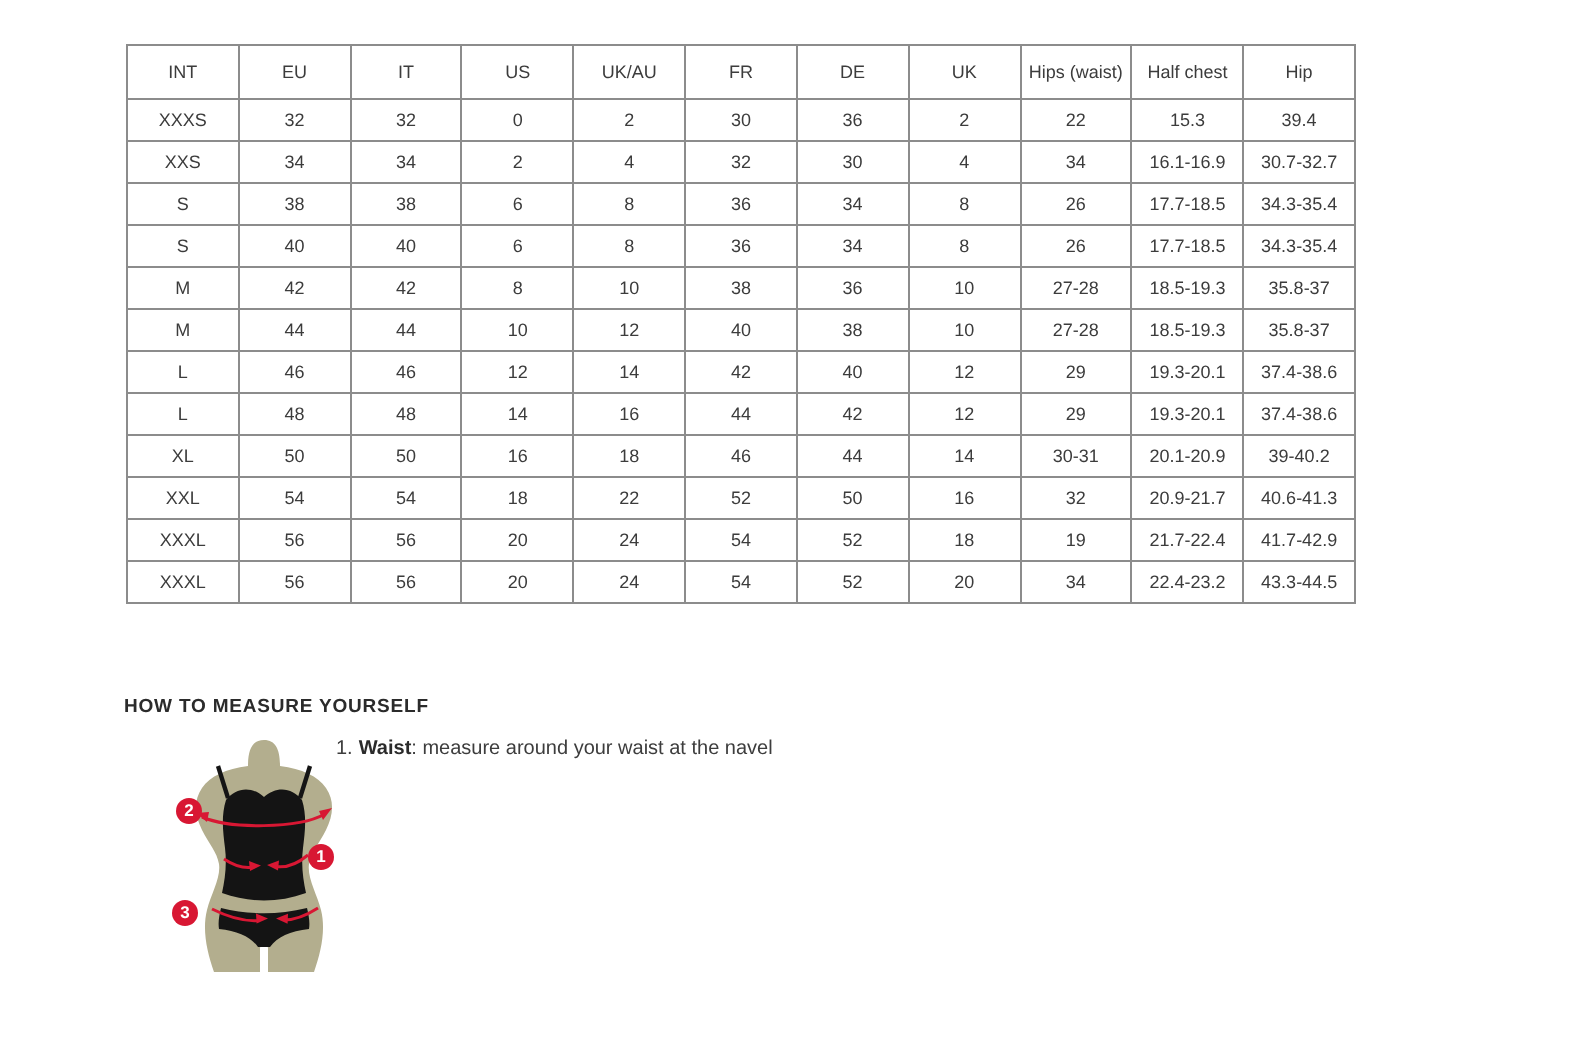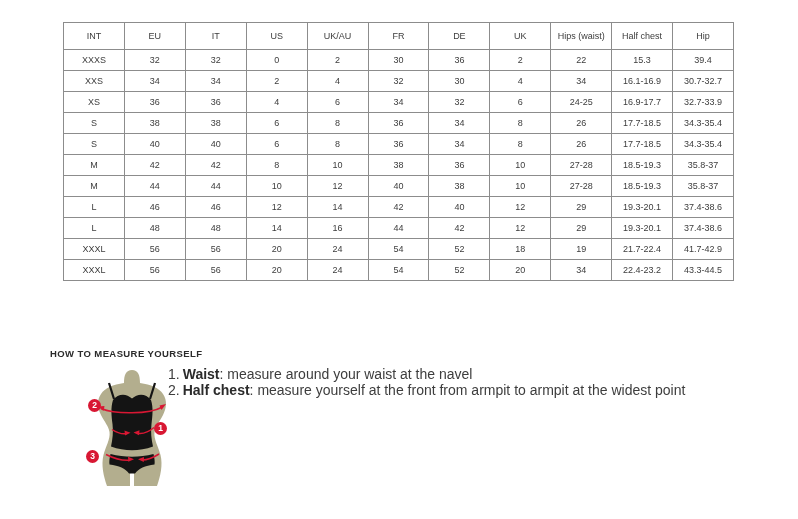--- a/index.html
+++ b/index.html
@@ -1,40 +1,40 @@
 <!DOCTYPE html>
 <html><head>
 <meta charset="utf-8">
 <style>
   * { margin:0; padding:0; box-sizing:border-box; }
   html,body { width:798px; height:519px; background:#ffffff; font-family:"Liberation Sans", sans-serif; }
   body { position:relative; overflow:hidden; }
 
   
   .size-table {
-    position:absolute; left:63px; top:22px; width:671px;
+    position:absolute; left:63px; top:22px; width:615px;
     border-collapse:collapse; table-layout:fixed;
     border:1px solid #646464;
   }
   .size-table th, .size-table td {
     border:1px solid #8c8c8c;
     font-size:9px; font-weight:normal; color:#3c3c3c;
     text-align:center; vertical-align:middle;
     padding:0; overflow:hidden; white-space:nowrap;
   }
   .size-table th { height:27px; }
   .size-table td { height:21px; }
 
   
   .measure-heading {
-    position:absolute; left:50px; top:348px;
+    position:absolute; left:62px; top:348px;
     font-size:9.5px; font-weight:bold; letter-spacing:0.4px; color:#2b2b2b;
   }
   .measure-list { position:absolute; left:168px; top:370px; }
-  .measure-item { font-size:14px; color:#3d3d3d; margin-bottom:7px; line-height:9px; }
+  .measure-item { font-size:10px; color:#3d3d3d; margin-bottom:7px; line-height:9px; }
   .measure-item .num { margin-right:3px; }
   .measure-item .lbl { font-weight:bold; color:#2b2b2b; }
 
   
   .illustration { position:absolute; left:82px; top:367px; width:100px; height:123px; }
   .illustration svg { position:absolute; left:0; top:0; }
   .badge {
     position:absolute; width:13px; height:13px; border-radius:50%;
     background:#d81733; color:#ffffff;
     font-size:8.5px; font-weight:bold; line-height:13px; text-align:center;
@@ -83,33 +83,20 @@
         <td>2</td>
         <td>4</td>
         <td>32</td>
         <td>30</td>
         <td>4</td>
         <td>34</td>
         <td>16.1-16.9</td>
         <td>30.7-32.7</td>
       </tr>
       <tr>
-        <td>XS</td>
-        <td>36</td>
-        <td>36</td>
-        <td>4</td>
-        <td>6</td>
-        <td>34</td>
-        <td>32</td>
-        <td>6</td>
-        <td>24-25</td>
-        <td>16.9-17.7</td>
-        <td>32.7-33.9</td>
-      </tr>
-      <tr>
         <td>S</td>
         <td>38</td>
         <td>38</td>
         <td>6</td>
         <td>8</td>
         <td>36</td>
         <td>34</td>
         <td>8</td>
         <td>26</td>
         <td>17.7-18.5</td>
@@ -172,20 +159,46 @@
         <td>48</td>
         <td>48</td>
         <td>14</td>
         <td>16</td>
         <td>44</td>
         <td>42</td>
         <td>12</td>
         <td>29</td>
         <td>19.3-20.1</td>
         <td>37.4-38.6</td>
+      </tr>
+      <tr>
+        <td>XL</td>
+        <td>50</td>
+        <td>50</td>
+        <td>16</td>
+        <td>18</td>
+        <td>46</td>
+        <td>44</td>
+        <td>14</td>
+        <td>30-31</td>
+        <td>20.1-20.9</td>
+        <td>39-40.2</td>
+      </tr>
+      <tr>
+        <td>XXL</td>
+        <td>54</td>
+        <td>54</td>
+        <td>18</td>
+        <td>22</td>
+        <td>52</td>
+        <td>50</td>
+        <td>16</td>
+        <td>32</td>
+        <td>20.9-21.7</td>
+        <td>40.6-41.3</td>
       </tr>
       <tr>
         <td>XXXL</td>
         <td>56</td>
         <td>56</td>
         <td>20</td>
         <td>24</td>
         <td>54</td>
         <td>52</td>
         <td>18</td>
@@ -255,16 +268,13 @@
   </svg>
   <div class="badge badge-chest">2</div>
   <div class="badge badge-waist">1</div>
   <div class="badge badge-hips">3</div>
 </div>
 
 <div class="measure-list">
   <div class="measure-item">
     <span class="num">1.</span><span class="lbl">Waist</span><span>: measure around your waist at the navel</span>
   </div>
-  <div class="measure-item">
-    <span class="num">2.</span><span class="lbl">Half chest</span><span>: measure yourself at the front from armpit to armpit at the widest point</span>
-  </div>
 </div>
 
 </body></html>

